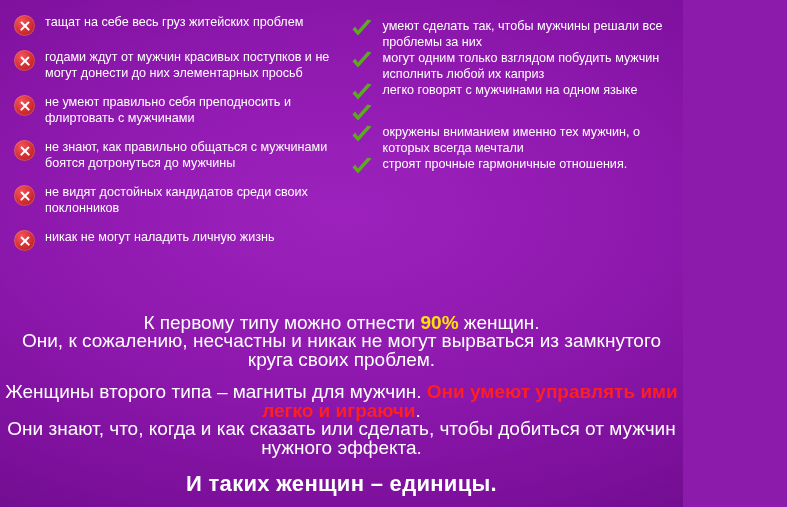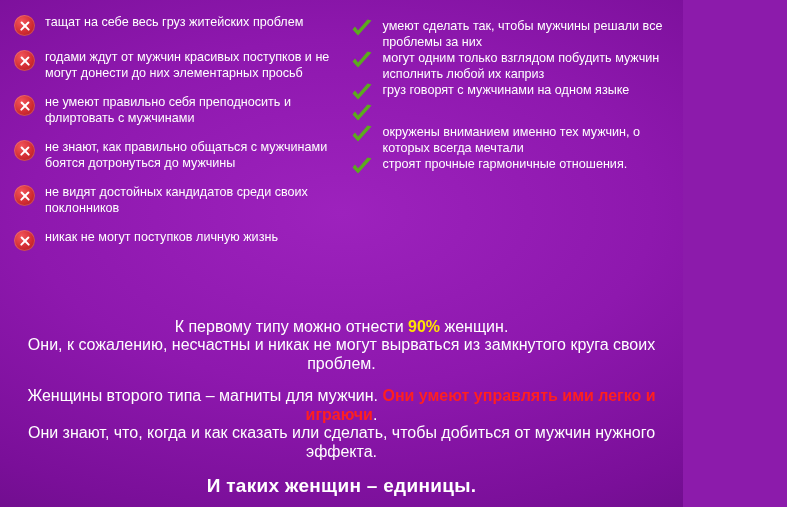--- a/index.html
+++ b/index.html
@@ -84,29 +84,29 @@
 
   .summary {
     position: absolute;
     left: 0;
     right: 0;
     bottom: 10px;
     text-align: center;
     color: #ffffff;
   }
   .sum-block {
-    font-size: 16px;
+    font-size: 19px;
     line-height: 18.5px;
     margin-bottom: 14px;
   }
   .sum-block .l { display: block; }
   .hl-yellow { color: #ffe400; font-weight: bold; }
   .hl-red { color: #ff1f1f; font-weight: bold; }
   .final {
-    font-size: 19px;
+    font-size: 22px;
     font-weight: bold;
     letter-spacing: 0.3px;
     margin-top: 2px;
   }
 </style>
 </head>
 <body>
 
 <div class="slide">
 
@@ -135,21 +135,21 @@
       </div>
 
 
       <div class="item">
         <span class="icon-cross"></span>
         <span class="item-text">не видят достойных кандидатов среди своих поклонников</span>
       </div>
 
       <div class="item">
         <span class="icon-cross"></span>
-        <span class="item-text">никак не могут поступков личную жизнь</span>
+        <span class="item-text">никак не могут наладить личную жизнь</span>
       </div>
 
     </div>
 
     <div class="col col-right">
 
       <div class="item">
         <span class="icon-check">
           <svg width="22" height="20" viewBox="0 0 22 20">
               <path d="M1.5 10.5 L7 16.5 L20.5 1.5 L16.5 0.5 L7 11.5 L4 7.5 Z" fill="#5caa1e"></path>
@@ -167,21 +167,21 @@
         <span class="item-text">могут одним только взглядом побудить мужчин исполнить любой их каприз</span>
       </div>
 
 
       <div class="item">
         <span class="icon-check">
           <svg width="22" height="20" viewBox="0 0 22 20">
               <path d="M1.5 10.5 L7 16.5 L20.5 1.5 L16.5 0.5 L7 11.5 L4 7.5 Z" fill="#5caa1e"></path>
             </svg>
         </span>
-        <span class="item-text">груз говорят с мужчинами на одном языке</span>
+        <span class="item-text">легко говорят с мужчинами на одном языке</span>
       </div>
 
 
       <div class="item">
         <span class="icon-check">
           <svg width="22" height="20" viewBox="0 0 22 20">
               <path d="M1.5 10.5 L7 16.5 L20.5 1.5 L16.5 0.5 L7 11.5 L4 7.5 Z" fill="#5caa1e"></path>
             </svg>
         </span>
       </div>

